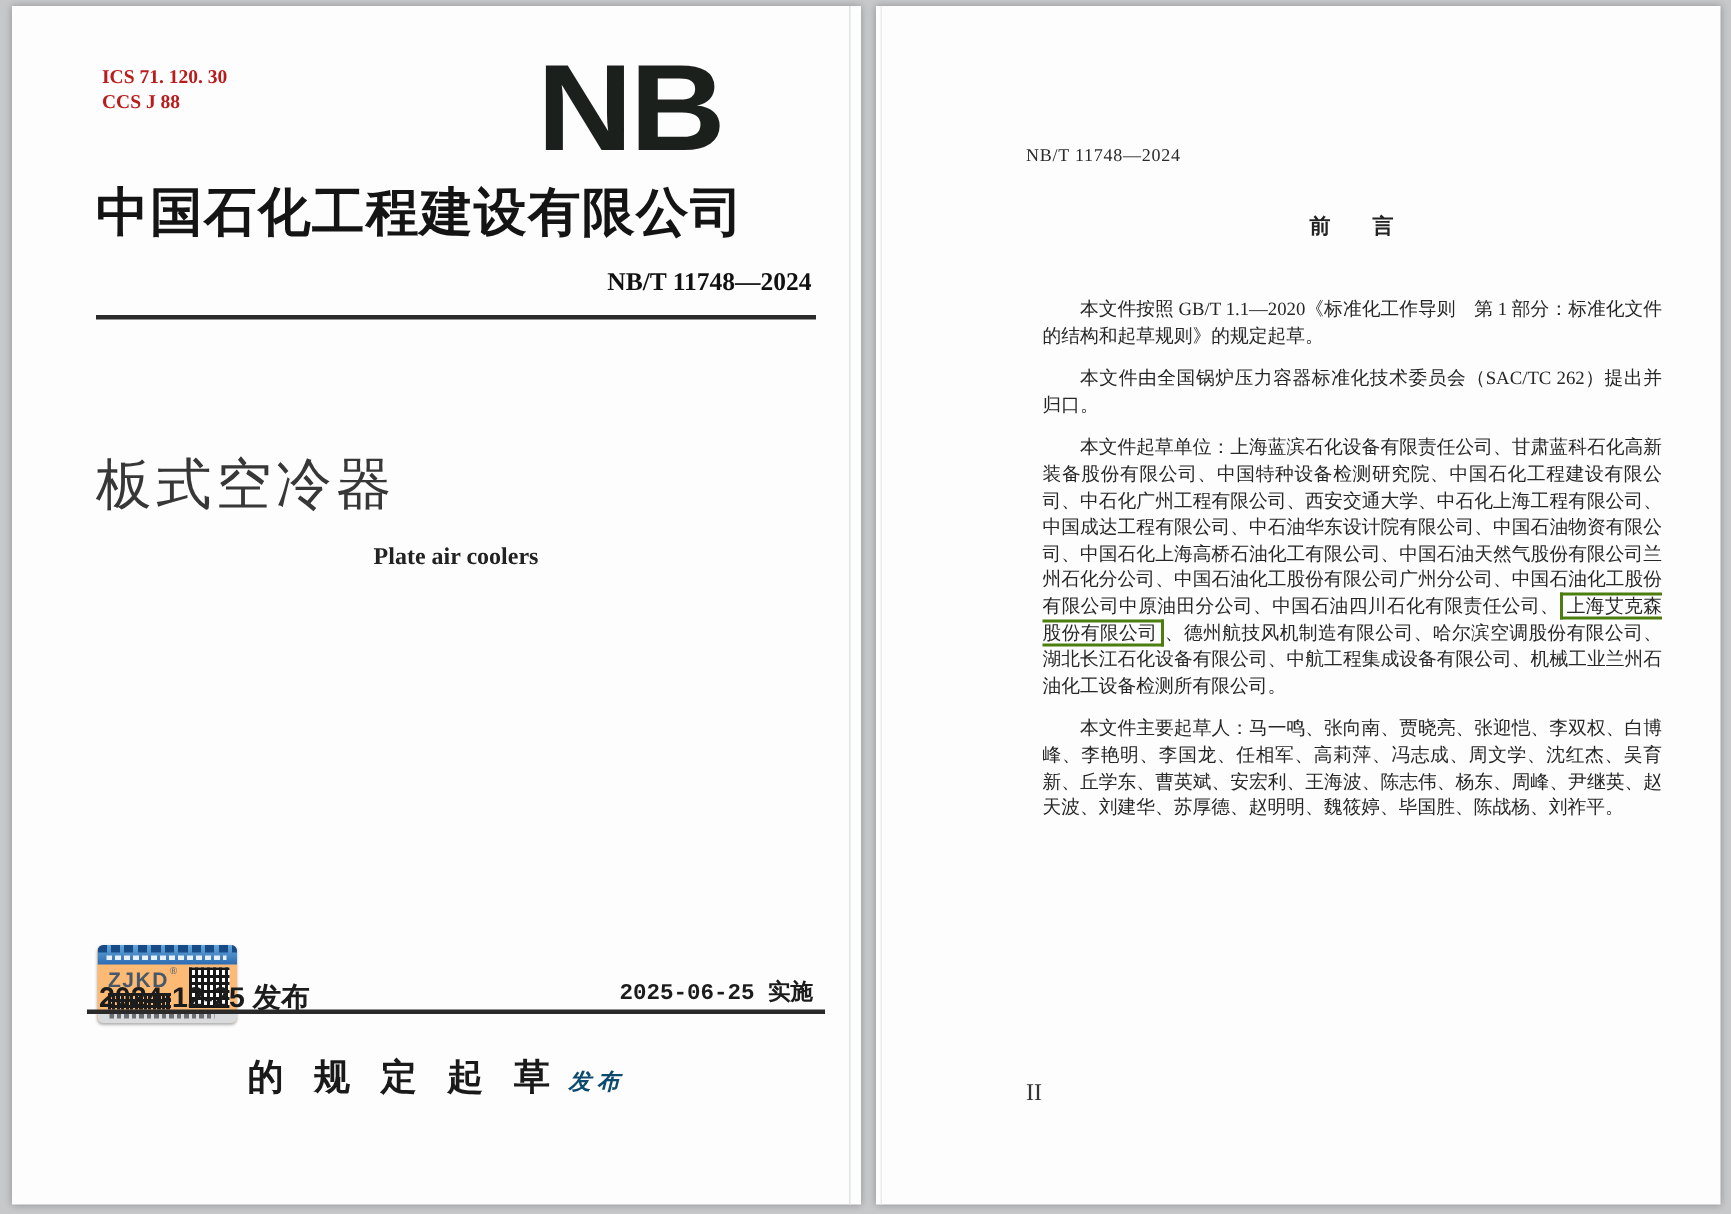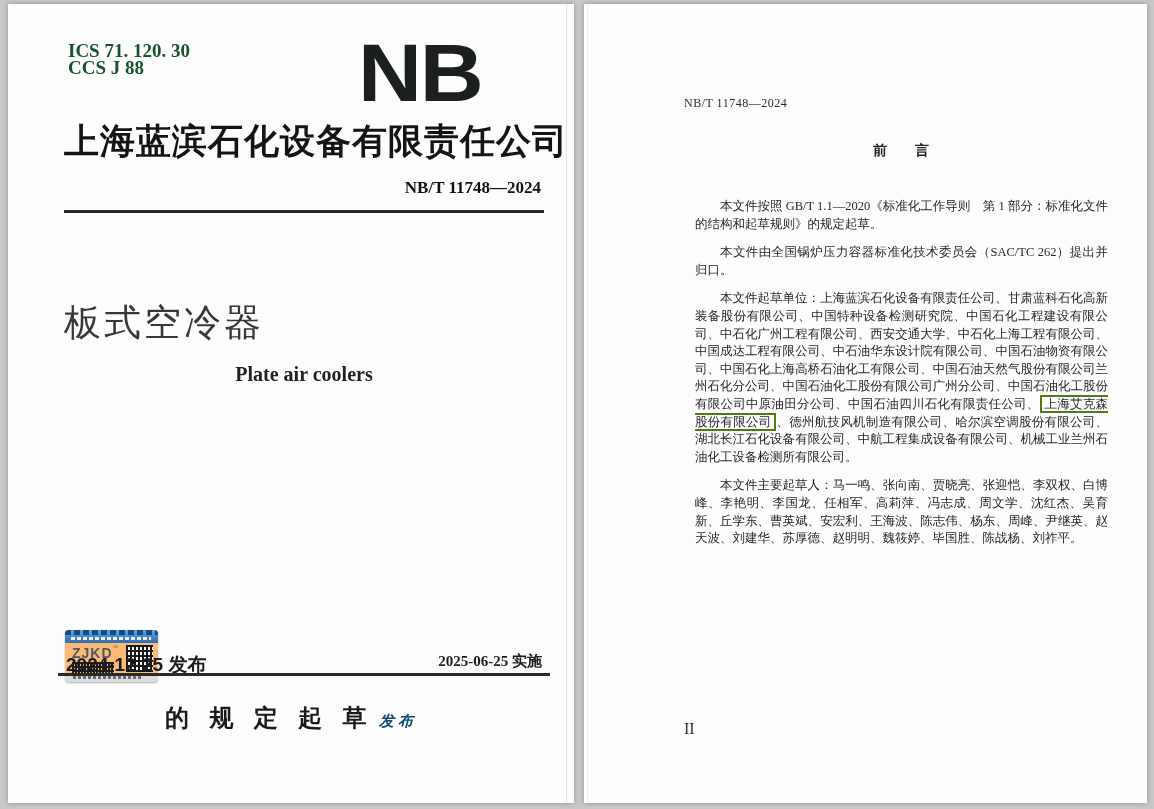--- a/index.html
+++ b/index.html
@@ -6,31 +6,31 @@
   html,body { width:1154px; height:809px; overflow:hidden; }
   body { background:#c6c8ca; position:relative; font-family:"Liberation Serif","DejaVu Serif",serif; }
 
   .page { position:absolute; background:#fdfdfd; box-shadow:0 0 5px rgba(0,0,0,.28); }
   .page-left  { left:8px;  top:4px; width:566px; height:799px; }
   .page-right { left:584px; top:4px; width:563px; height:799px; }
   .page-left::after { content:""; position:absolute; top:0; right:7px; width:1px; height:100%; background:#e2e3e4; }
   .page-right::before { content:""; position:absolute; top:0; left:3px; width:1px; height:100%; background:#ececec; }
 
   
-  .ics-block { position:absolute; left:60px; top:38px; font-weight:bold; font-size:19px; line-height:17px; color:#14532d; }
+  .ics-block { position:absolute; left:60px; top:38px; font-weight:bold; font-size:13px; line-height:17px; color:#b91c1c; }
   .nb-logo { position:absolute; left:350px; top:22px; font-family:"Liberation Sans","DejaVu Sans",sans-serif;
              font-weight:900; font-size:82px; letter-spacing:-2px; color:#1c201d; transform:scaleX(1.08); transform-origin:left top; }
   .std-title { position:absolute; left:56px; top:114px; width:480px; font-weight:bold; font-size:35px;
                letter-spacing:1px; white-space:nowrap; color:#141414; }
   .std-number { position:absolute; right:33px; top:174px; font-weight:bold; font-size:17px; color:#111; }
   .rule-top { position:absolute; left:56px; top:206px; width:480px; height:3px; background:#2a2a2a; }
   .title-zh { position:absolute; left:56px; top:294px; width:480px; text-align:left;
               font-family:"Liberation Sans","DejaVu Sans",sans-serif; font-size:37px; letter-spacing:3px; color:#373737; }
   .title-en { position:absolute; left:56px; top:359px; width:480px; text-align:center;
-              font-weight:bold; font-size:20px; color:#222; }
+              font-weight:bold; font-size:16px; color:#222; }
 
   
   .badge { position:absolute; left:57px; top:626px; width:93px; height:52px; background:#fdba74;
            border-radius:4px; overflow:hidden; box-shadow:0 1px 2px rgba(0,0,0,.3); }
   .badge-top { position:absolute; top:0; left:0; width:100%; height:13px;
                background:linear-gradient(#64a7da,#2d6cb2); }
   .badge-teeth { position:absolute; top:0; left:0; width:100%; height:5px;
                  background:repeating-linear-gradient(90deg,#164b86 0 6px, rgba(0,0,0,0) 6px 9px); }
   .badge-toptext { position:absolute; top:7px; left:6px; width:80px; height:3px;
                    background:repeating-linear-gradient(90deg,#e8f1fa 0 4px, rgba(0,0,0,0) 4px 6px); }
@@ -42,21 +42,21 @@
                            repeating-linear-gradient(90deg,#1d1d1d 0 2px, rgba(0,0,0,0) 2px 3px); }
   .badge-qr { position:absolute; right:5px; top:15px; width:27px; height:27px; background:#fff;
               background-image:repeating-linear-gradient(0deg,#181818 0 2px, rgba(0,0,0,0) 2px 5px),
                                repeating-linear-gradient(90deg,#181818 0 2px, #ffffff 2px 4px); }
   .badge-bottom { position:absolute; bottom:0; left:0; width:100%; height:8px; background:#d9dbdd; }
   .badge-bottomtext { position:absolute; bottom:3px; left:8px; width:70px; height:3px;
                       background:repeating-linear-gradient(90deg,#6b6f73 0 3px, rgba(0,0,0,0) 3px 5px); }
 
   .issue-date { position:absolute; left:58px; top:648px; font-family:"Liberation Sans","DejaVu Sans",sans-serif;
                 font-weight:bold; font-size:19px; color:#1c1c1c; }
-  .impl-date  { position:absolute; right:32px; top:648px; font-family:Liberation Serif, serif;
+  .impl-date  { position:absolute; right:32px; top:648px; font-family:Liberation Mono, monospace;
                 font-weight:bold; font-size:15px; color:#1c1c1c; }
   .rule-bottom { position:absolute; left:50px; top:669px; width:492px; height:3px; background:#2a2a2a; }
   .issuer-line { position:absolute; left:0; top:698px; width:100%; display:flex; justify-content:center;
                  align-items:baseline; }
   .issuer { font-weight:bold; font-size:24px; letter-spacing:0.85em; color:#1a1a1a; }
   .issuer-suffix { font-family:"Liberation Sans","DejaVu Sans",sans-serif; font-weight:bold; font-size:15px;
                    letter-spacing:4px; color:#0c4a6e; margin-left:-8px;font-style:italic; }
 
   
   .pref-header { position:absolute; left:100px; top:92px; font-size:12px; color:#2a2a2a; letter-spacing:.5px; }
@@ -73,21 +73,21 @@
 
 <div class="page page-left">
 
   <div class="ics-block">
     <div>ICS 71. 120. 30</div>
     <div>CCS J 88</div>
   </div>
 
   <div class="nb-logo">NB</div>
 
-  <div class="std-title">上海蓝滨石化设备有限责任公司</div>
+  <div class="std-title">中国石化工程建设有限公司</div>
 
   <div class="std-number">NB/T 11748—2024</div>
 
   <div class="rule-top"></div>
 
   <div class="title-zh">板式空冷器</div>
 
   <div class="title-en">Plate air coolers</div>
 
   <div class="badge">

